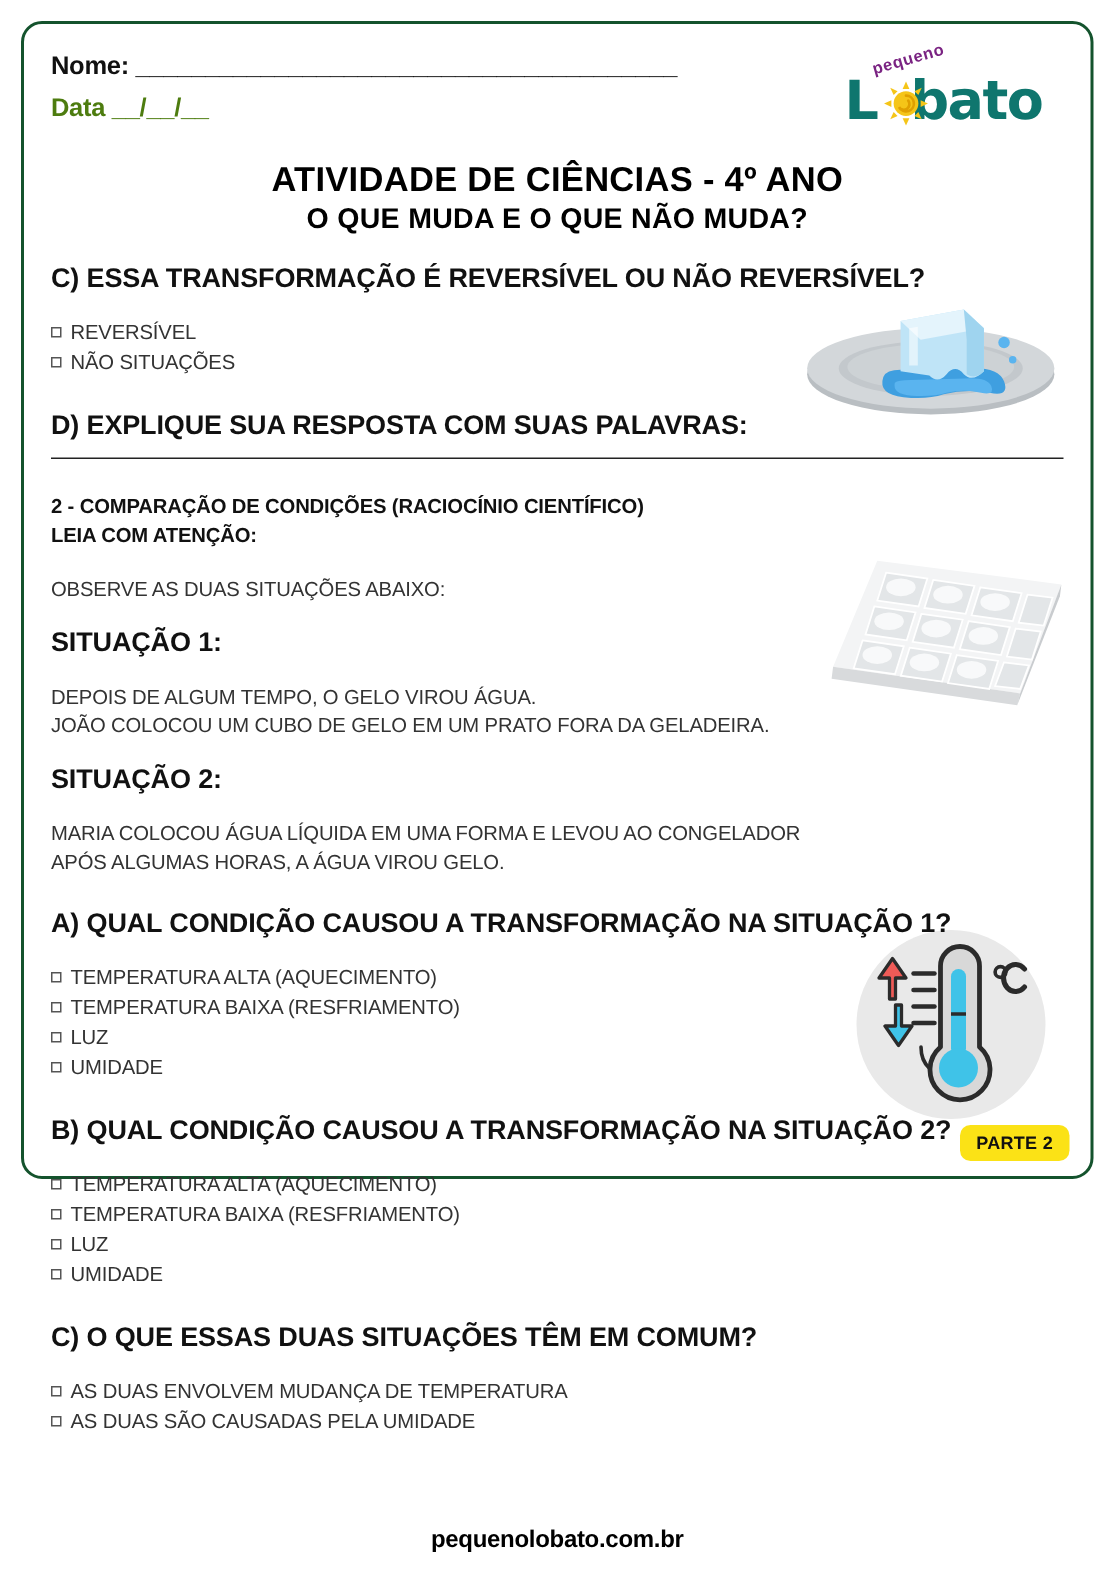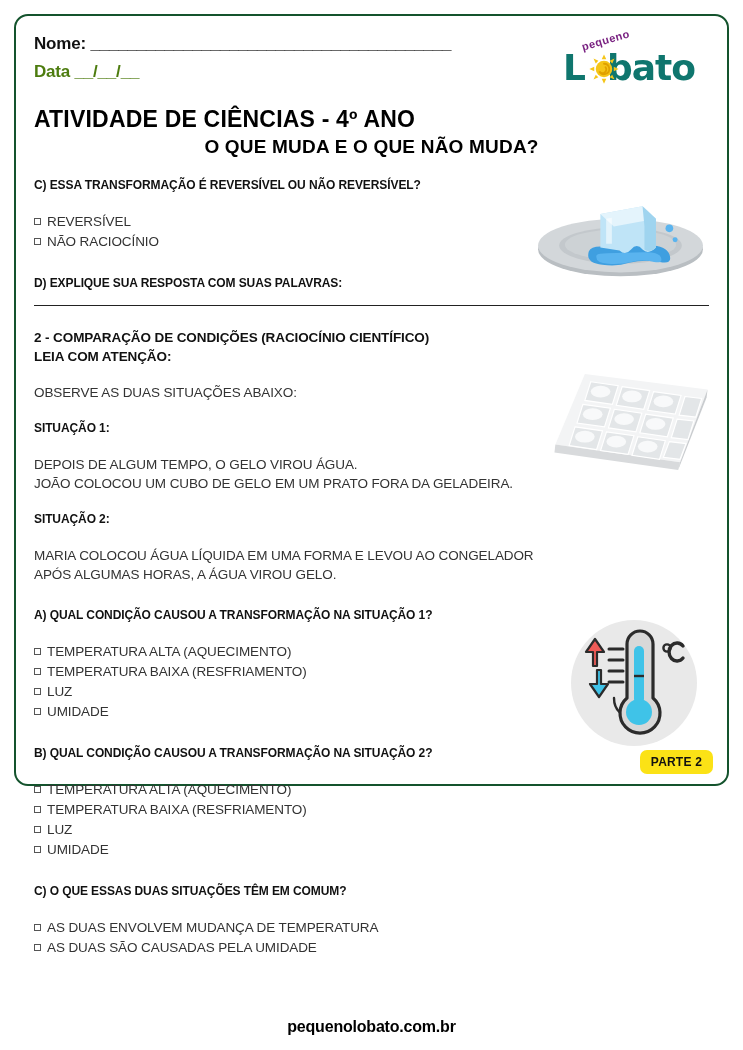--- a/index.html
+++ b/index.html
@@ -86,42 +86,42 @@
   .logo-sun {
     position: absolute;
     left: 26px;
     top: 22px;
     width: 30px;
     height: 30px;
   }
 
   
   .title-1 {
-    text-align: left;
+    text-align: center;
     font-size: 23px;
     font-weight: bold;
     color: #000;
     margin-top: 4px;
     font-family: "Liberation Sans", sans-serif;
     letter-spacing: 0.2px;
   }
   .title-2 {
     text-align: center;
     font-size: 19px;
     font-weight: bold;
     color: #000;
     margin-top: 3px;
     letter-spacing: 0.2px;
   }
 
   
   .content { position: relative; margin-top: 18px; }
 
   .q-bold {
-    font-size: 12px;
+    font-size: 18px;
     font-weight: bold;
     color: #111;
     letter-spacing: -0.1px;
     line-height: 19px;
   }
   .q-plain {
     font-size: 13.5px;
     color: #333;
     letter-spacing: -0.1px;
     line-height: 19px;
@@ -317,21 +317,21 @@
         <path d="M116 30 a8 9 0 1 0 0 12" fill="none" stroke="#2b2b2b" stroke-width="3.4" stroke-linecap="round"></path>
       </svg>
 
       <div class="txt-relative">
         <div class="q-bold">C) ESSA TRANSFORMAÇÃO É REVERSÍVEL OU NÃO REVERSÍVEL?</div>
         <div class="gap-md"></div>
         <div class="opt">
           <span class="cb"></span><span>REVERSÍVEL</span>
         </div>
         <div class="opt">
-          <span class="cb"></span><span>NÃO RACIOCÍNIO</span>
+          <span class="cb"></span><span>NÃO SITUAÇÕES</span>
         </div>
 
         <div class="gap-lg"></div>
 
         <div class="q-bold">D) EXPLIQUE SUA RESPOSTA COM SUAS PALAVRAS:</div>
         <div class="answer-rule"></div>
 
         <div class="gap-lg"></div>
 
         <div class="sec-head">2 - COMPARAÇÃO DE CONDIÇÕES (RACIOCÍNIO CIENTÍFICO)</div>

